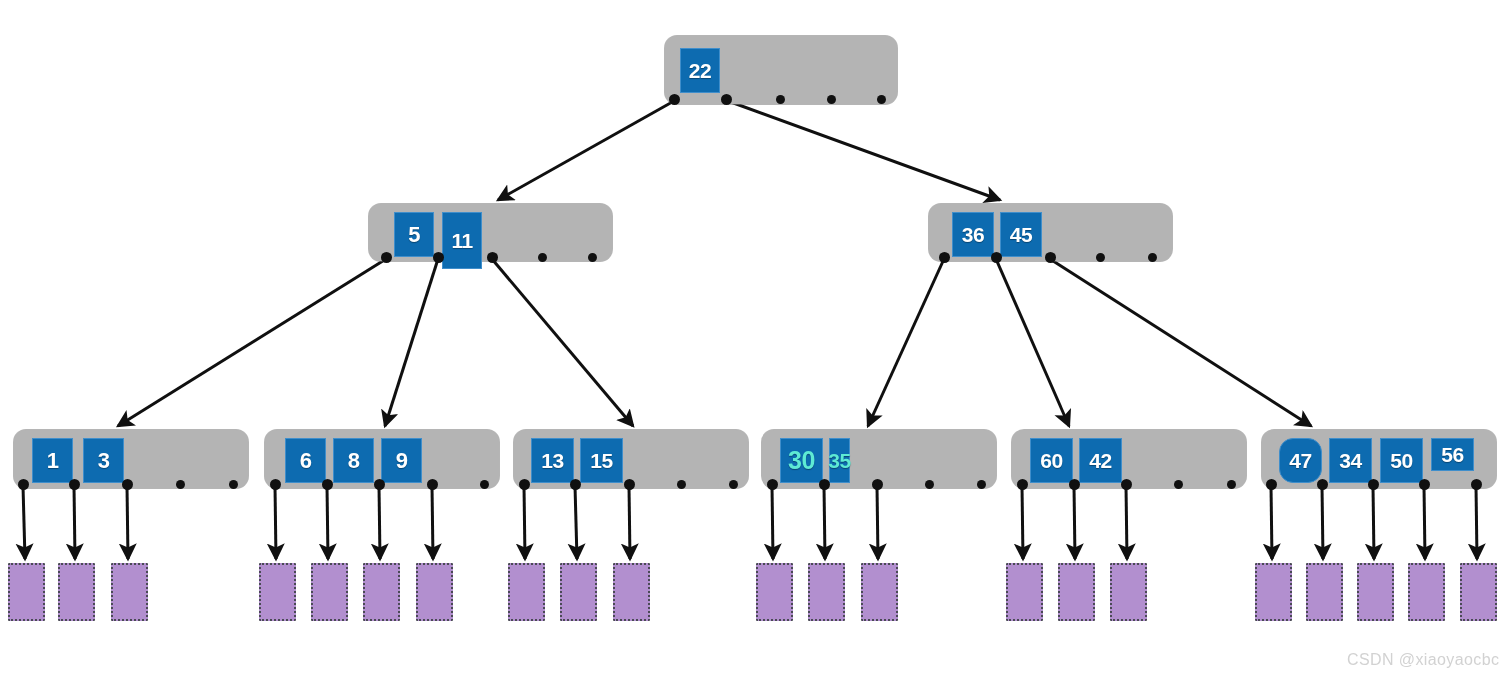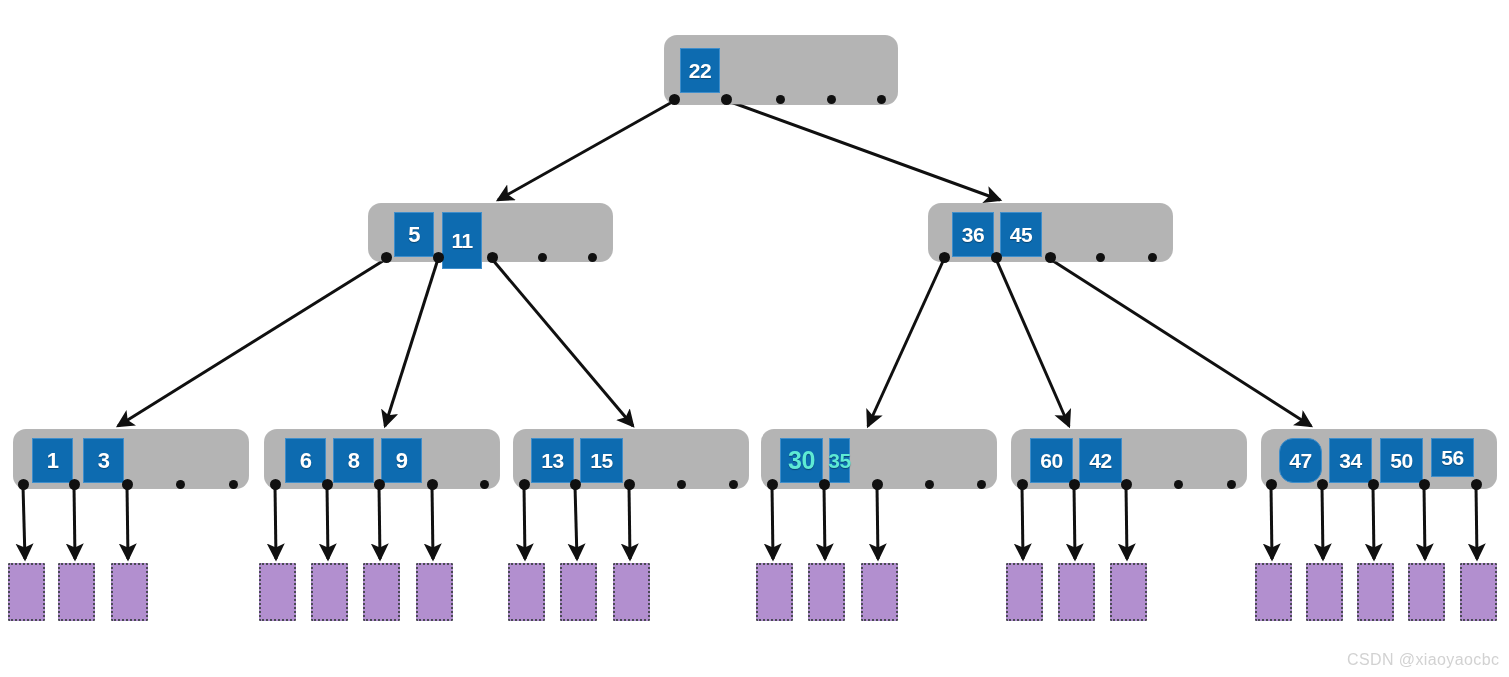--- a/index.html
+++ b/index.html
@@ -168,21 +168,21 @@
       <div class="key" style="left: 1079px; top: 438px; width: 43px; height: 45px; background: rgb(13, 107, 176); color: rgb(255, 255, 255); font-size: 21px;">42</div>
       <div class="dot" style="left: 1016.5px; top: 478.5px; width: 11px; height: 11px; background: rgb(16, 16, 16);"></div>
       <div class="dot" style="left: 1068.5px; top: 478.5px; width: 11px; height: 11px; background: rgb(16, 16, 16);"></div>
       <div class="dot" style="left: 1120.5px; top: 478.5px; width: 11px; height: 11px; background: rgb(16, 16, 16);"></div>
       <div class="dot" style="left: 1173.5px; top: 479.5px; width: 9px; height: 9px; background: rgb(16, 16, 16);"></div>
       <div class="dot" style="left: 1226.5px; top: 479.5px; width: 9px; height: 9px; background: rgb(16, 16, 16);"></div>
       <div class="node" style="left: 1262px; top: 430px; width: 234px; height: 58px; background: rgb(180, 180, 180);"></div>
       <div class="key" style="left: 1279px; top: 438px; width: 43px; height: 45px; background: rgb(13, 107, 176); color: rgb(255, 255, 255); font-size: 21px; border-radius: 14px;">47</div>
       <div class="key" style="left: 1329px; top: 438px; width: 43px; height: 45px; background: rgb(13, 107, 176); color: rgb(255, 255, 255); font-size: 21px;">34</div>
       <div class="key" style="left: 1380px; top: 438px; width: 43px; height: 45px; background: rgb(13, 107, 176); color: rgb(255, 255, 255); font-size: 21px;">50</div>
-      <div class="key" style="left: 1431px; top: 438px; width: 43px; height: 39px; background: rgb(13, 107, 176); color: rgb(255, 255, 255); font-size: 21px;">56</div>
+      <div class="key" style="left: 1431px; top: 438px; width: 43px; height: 33px; background: rgb(13, 107, 176); color: rgb(255, 255, 255); font-size: 21px;">56</div>
       <div class="dot" style="left: 1265.5px; top: 478.5px; width: 11px; height: 11px; background: rgb(16, 16, 16);"></div>
       <div class="dot" style="left: 1316.5px; top: 478.5px; width: 11px; height: 11px; background: rgb(16, 16, 16);"></div>
       <div class="dot" style="left: 1367.5px; top: 478.5px; width: 11px; height: 11px; background: rgb(16, 16, 16);"></div>
       <div class="dot" style="left: 1418.5px; top: 478.5px; width: 11px; height: 11px; background: rgb(16, 16, 16);"></div>
       <div class="dot" style="left: 1470.5px; top: 478.5px; width: 11px; height: 11px; background: rgb(16, 16, 16);"></div>
     </div>
 
   <div id="records-layer">
       <div class="record" style="left: 8px; top: 563px; width: 37px; height: 58px; background: rgb(178, 143, 207); border-color: rgb(74, 74, 85);"></div>
       <div class="record" style="left: 58px; top: 563px; width: 37px; height: 58px; background: rgb(178, 143, 207); border-color: rgb(74, 74, 85);"></div>

